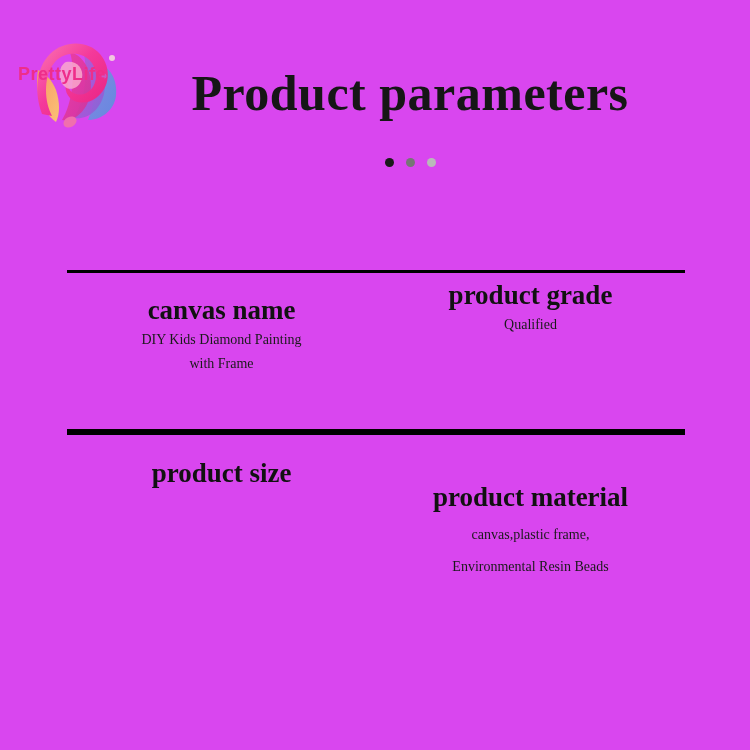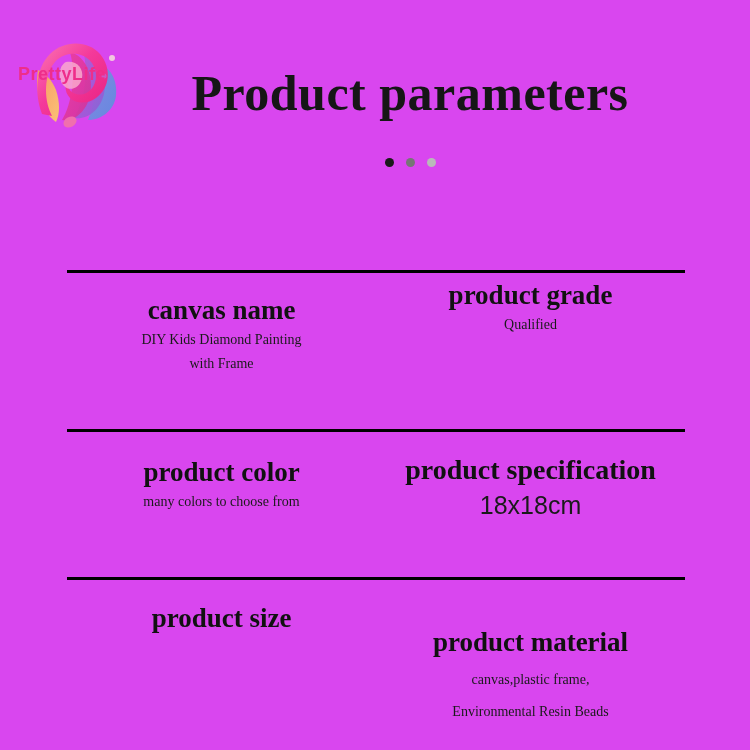--- a/index.html
+++ b/index.html
@@ -202,30 +202,20 @@
         <div class="cell-val">with Frame</div>
       </div>
       <div class="spec-cell right">
         <div class="cell-head">product grade</div>
         <div class="cell-val">Qualified</div>
       </div>
     </div>
 
     <div class="rule"></div>
 
-    <div class="spec-row row2">
-      <div class="spec-cell left">
-        <div class="cell-head">product color</div>
-        <div class="cell-val">many colors to choose from</div>
-      </div>
-      <div class="spec-cell right">
-        <div class="cell-head nowrap">product specification</div>
-        <div class="cell-val sans">18x18cm</div>
-      </div>
-    </div>
 
     <div class="rule"></div>
 
     <div class="spec-row row3">
       <div class="spec-cell left">
         <div class="cell-head">product size</div>
       </div>
       <div class="spec-cell right">
         <div class="cell-head">product material</div>
         <div class="cell-val">canvas,plastic frame,</div>

